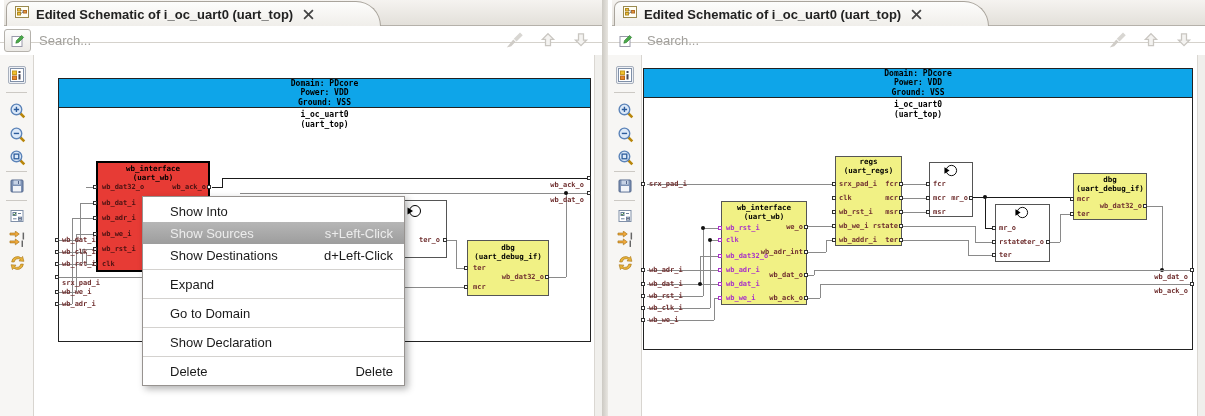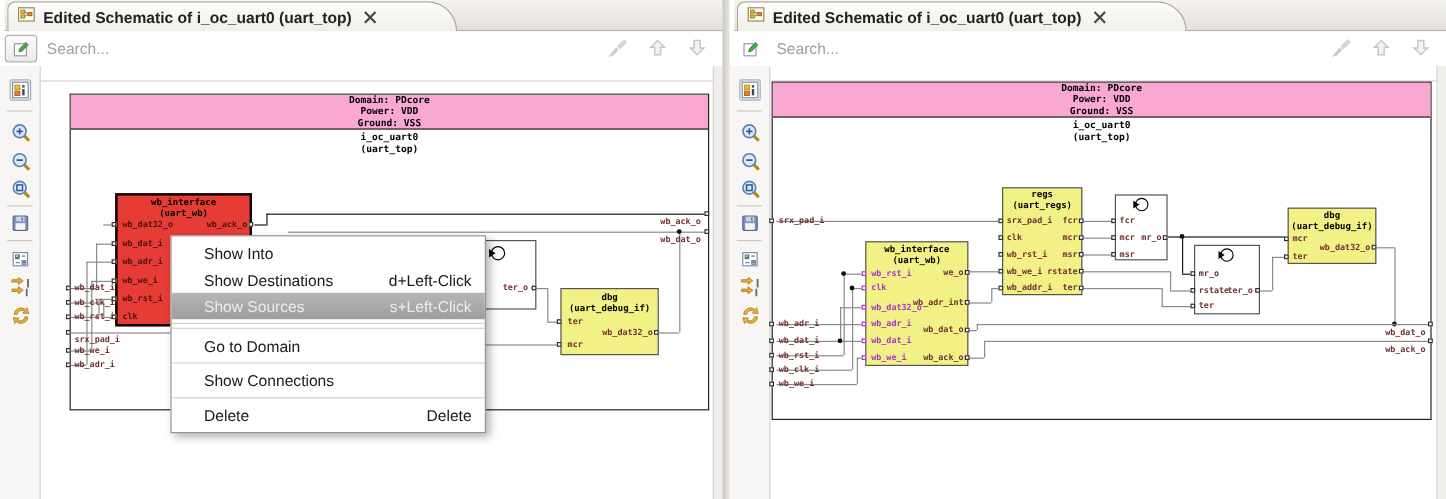--- a/index.html
+++ b/index.html
@@ -9,21 +9,21 @@
 
   
   .pane { position:absolute; top:0; height:416px; background:#fff; }
   .tabstrip { position:absolute; left:4px; top:0; right:0; height:26px;
     background:linear-gradient(#f5f3f0,#e3e0da); border-bottom:1px solid #b5b1aa; }
   .tab { position:absolute; left:2px; top:1px; height:25px; width:375px;
     background:linear-gradient(#fdfdfc,#f0eeea); border:1px solid #a9a49c; border-bottom:none;
     border-radius:7px 26px 0 0; display:flex; align-items:center; padding:0 8px 0 7px; }
   .tab-title { font-size:13px; font-weight:bold; color:#222; margin-left:6px; white-space:nowrap; }
   .tab-close { margin-left:10px; cursor:pointer; display:flex; }
-  .searchrow { position:absolute; left:0; top:26px; right:0; height:42px; background:#fff;
+  .searchrow { position:absolute; left:0; top:26px; right:0; height:17px; background:#fff;
     border-bottom:1px solid #d5d2cc; }
   .search-btn { position:absolute; left:4px; top:3px; width:27px; height:23px;
     border:1px solid #b5b2ac; border-radius:3px; background:linear-gradient(#fcfcfb,#eceae6);
     display:flex; align-items:center; justify-content:center; }
   .search-btn.flat { border-color:transparent; background:transparent; }
   .search-placeholder { position:absolute; left:39px; top:7px; font-size:13px; color:#a2a09c; }
   .search-actions { position:absolute; top:4px; display:flex; gap:13px; }
   .toolbar { position:absolute; top:55px; bottom:0; width:34px; background:#f7f6f4;
     border-right:1px solid #d8d5d0; }
   .tbi { position:absolute; left:8px; width:18px; height:18px; display:flex;
@@ -32,21 +32,21 @@
   .tsep { position:absolute; left:6px; width:21px; height:1px; background:#ccc9c4; }
   .scrollstrip { position:absolute; top:55px; bottom:0; width:8px; background:#f0efec;
     border-left:1px solid #dad7d2; }
   .sash { position:absolute; left:602px; top:0; width:6px; height:416px;
     background:linear-gradient(90deg,#ccc9c3,#e8e6e1); }
 
   
   .sch { position:absolute; left:0; top:0; width:1205px; height:416px; pointer-events:none; }
   .sch * { pointer-events:auto; }
   .boundary { position:absolute; border:1px solid #222; background:transparent; }
-  .band { position:absolute; background:#f9a8d4; border-bottom:1px solid #222;
+  .band { position:absolute; background:#0ea5e9; border-bottom:1px solid #222;
     display:flex; flex-direction:column; align-items:center; justify-content:center; }
   .schtxt { font-family:"DejaVu Sans Mono", monospace; font-weight:bold; font-size:8px;
     line-height:9.5px; color:#000; white-space:nowrap; }
   .inst { position:absolute; text-align:center; }
   .blk { position:absolute; border:1px solid #333; }
   .blk.red { background:#E73B35; border:2px solid #000; }
   .blk.yellow { background:#F1F185; border:1px solid #555; }
   .blk.white { background:#fff; border:1px solid #555; }
   .blk-title { position:absolute; text-align:center; font-family:"DejaVu Sans Mono",monospace;
     font-weight:bold; font-size:7.5px; line-height:9px; color:#000; white-space:nowrap; }
@@ -404,36 +404,39 @@
     <span class="edge-label r" style="left:524px;top:181px;width:60px;">wb_ack_o</span>
     <span class="edge-label r" style="left:524px;top:196px;width:60px;">wb_dat_o</span>
     <span class="psq" style="left:587px;top:176px;"></span>
       <span class="psq" style="left:587px;top:191px;"></span>
   </div>
 
   <div class="menu">
     <div class="menu-item">
         <span>Show Into</span>
       </div>
+    <div class="menu-item hl">
+        <span>Show Sources</span>
+        <span class="shortcut">s+Left-Click</span>
+      </div>
     <div class="menu-item">
         <span>Show Destinations</span>
         <span class="shortcut">d+Left-Click</span>
       </div>
-    <div class="menu-item hl">
-        <span>Show Sources</span>
-        <span class="shortcut">s+Left-Click</span>
-      </div>
     <div class="menu-sep"></div>
+    <div class="menu-item">
+        <span>Expand</span>
+      </div>
     <div class="menu-sep"></div>
     <div class="menu-item">
         <span>Go to Domain</span>
       </div>
     <div class="menu-sep"></div>
     <div class="menu-item">
-        <span>Show Connections</span>
+        <span>Show Declaration</span>
       </div>
     <div class="menu-sep"></div>
     <div class="menu-item">
         <span>Delete</span>
         <span class="shortcut">Delete</span>
       </div>
   </div>
 
   <div class="sch">
     <div class="boundary" style="left:643px;top:68px;width:550px;height:282px;"></div>

